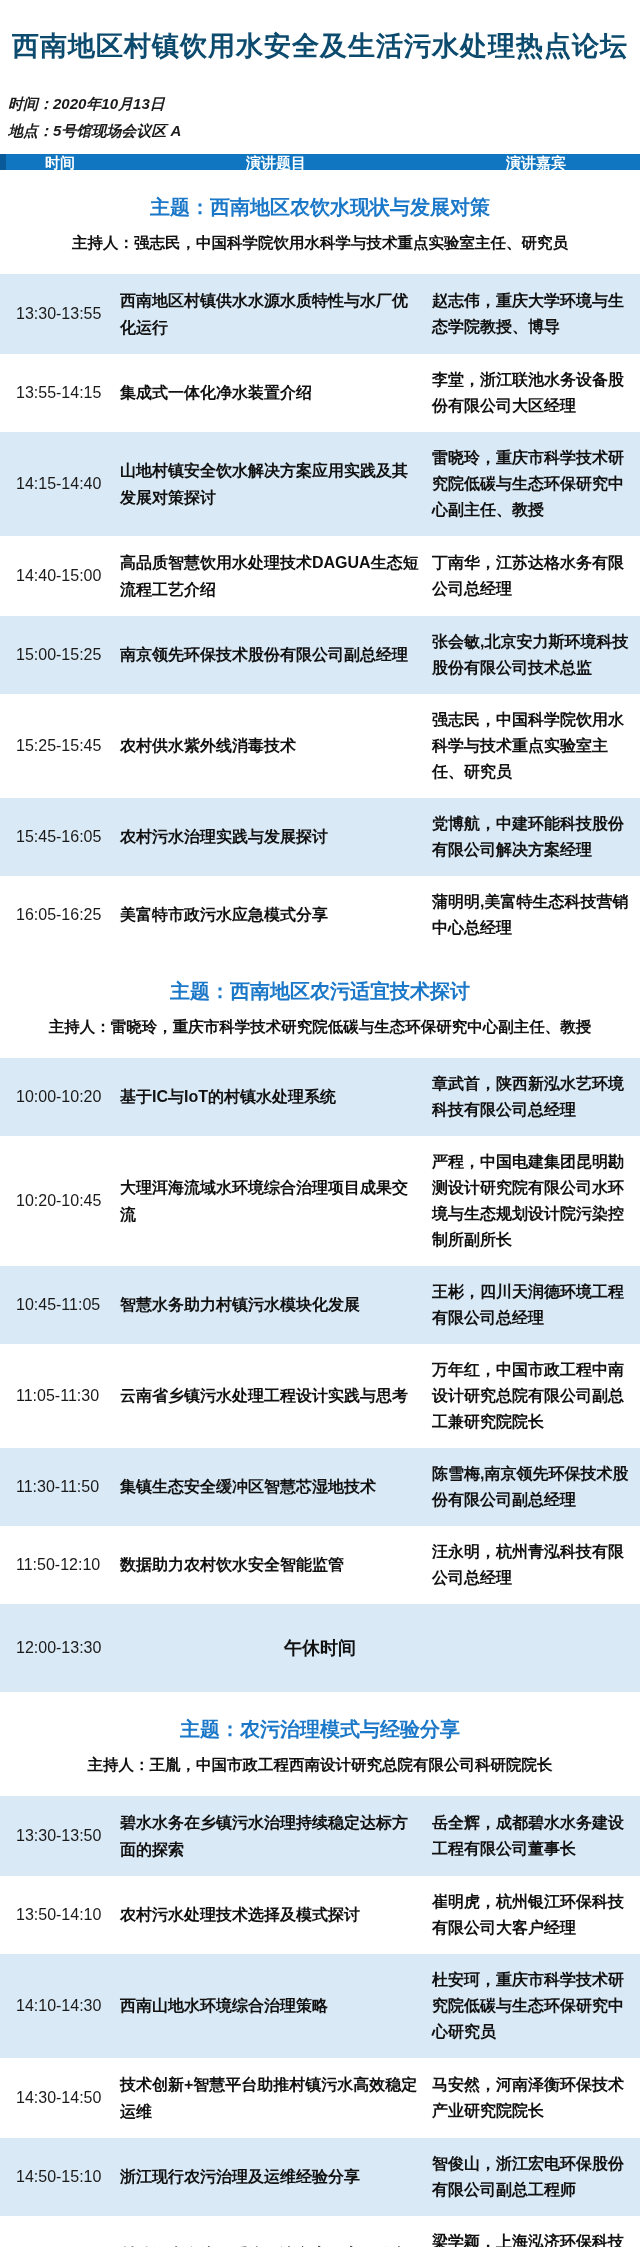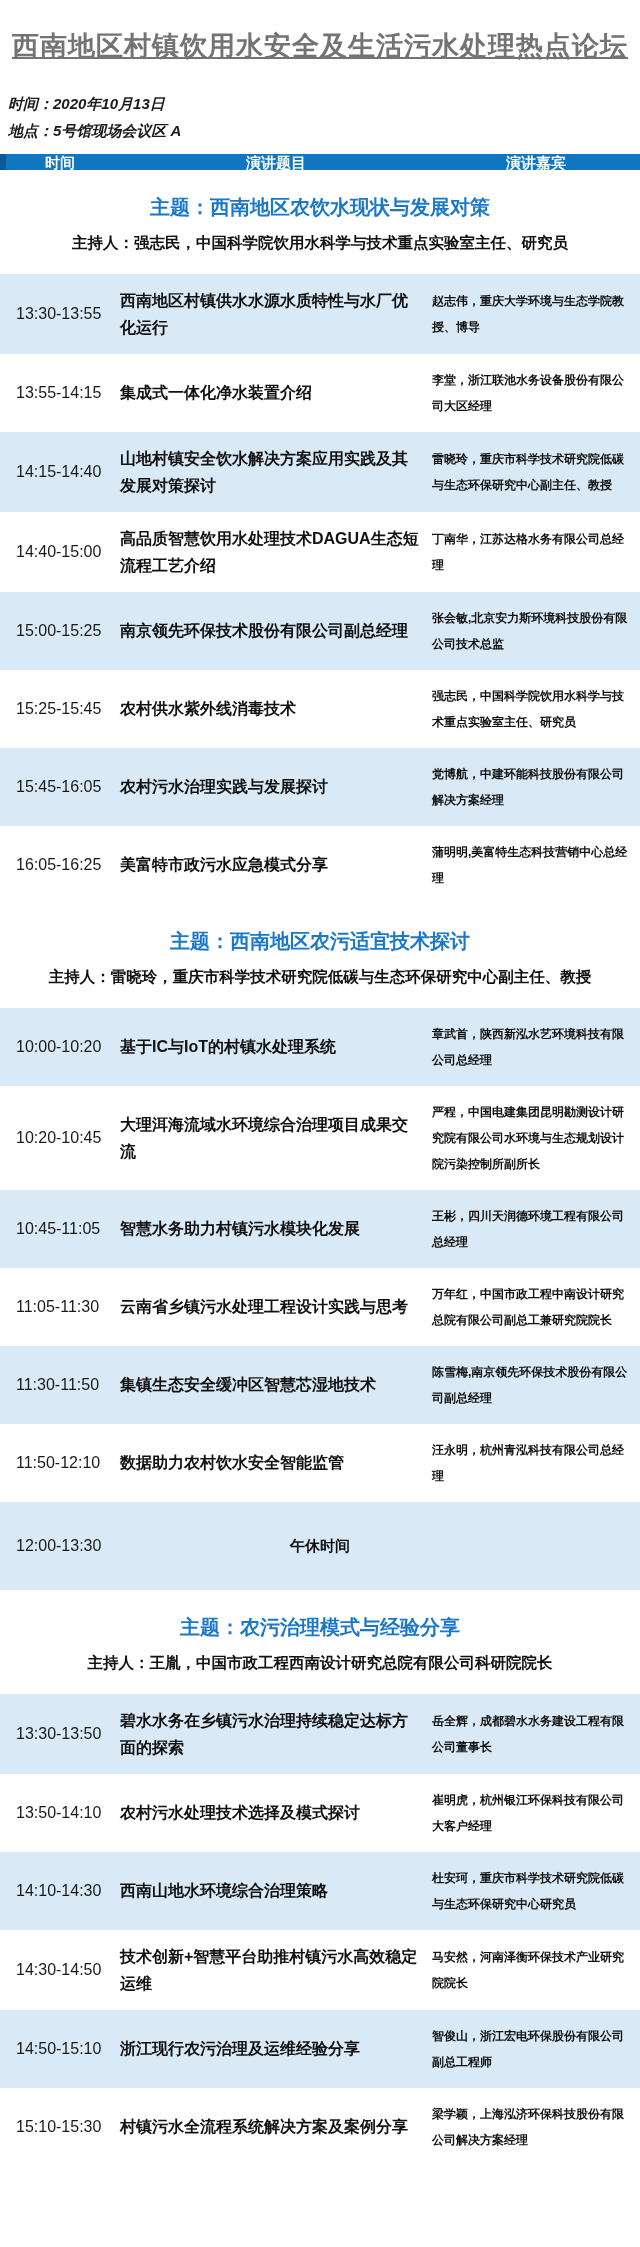--- a/index.html
+++ b/index.html
@@ -6,26 +6,25 @@
   html, body { margin: 0; padding: 0; background: #ffffff; }
   body {
     width: 640px;
     font-family: "Liberation Sans", "DejaVu Sans", sans-serif;
     color: #1a1a1a;
   }
   .page { width: 640px; min-height: 2247px; background: #fff; }
 
   .main-title {
     padding: 30px 12px 24px;
-    color: #737373;
+    color: #0c4a6e;
     font-size: 27px;
     font-weight: 700;
     letter-spacing: 1px;
     line-height: 1.25;
-    text-decoration: underline;
   }
 
   .meta { padding: 2px 0 10px 8px; font-size: 15px; font-weight: 700; }
   .meta div { line-height: 27px; font-style: italic; }
 
   .table-header {
     display: grid;
     grid-template-columns: 120px 312px 208px;
     align-items: center;
     height: 16px;
@@ -55,30 +54,30 @@
   .row {
     display: grid;
     grid-template-columns: 120px 312px 208px;
     align-items: center;
     padding: 13px 0;
     min-height: 72px;
   }
   .row.shaded { background: #d9e9f5; }
   .cell-time { padding-left: 16px; font-size: 16px; font-weight: 400; }
   .cell-title { padding-right: 12px; font-size: 16px; font-weight: 700; line-height: 27px; color: #111; }
-  .cell-speaker { padding-right: 6px; font-size: 12px; font-weight: 700; line-height: 26px; color: #111; }
+  .cell-speaker { padding-right: 6px; font-size: 16px; font-weight: 700; line-height: 26px; color: #111; }
 
   .row.center { position: relative; min-height: 88px; }
   .lunch-label {
     position: absolute;
     left: 0; right: 0;
     top: 50%;
     transform: translateY(-50%);
     text-align: center;
-    font-size: 15px;
+    font-size: 18px;
     font-weight: 700;
     color: #111;
   }
 </style>
 </head>
 <body>
 
 <div class="page">
 
   <div class="main-title">西南地区村镇饮用水安全及生活污水处理热点论坛</div>

